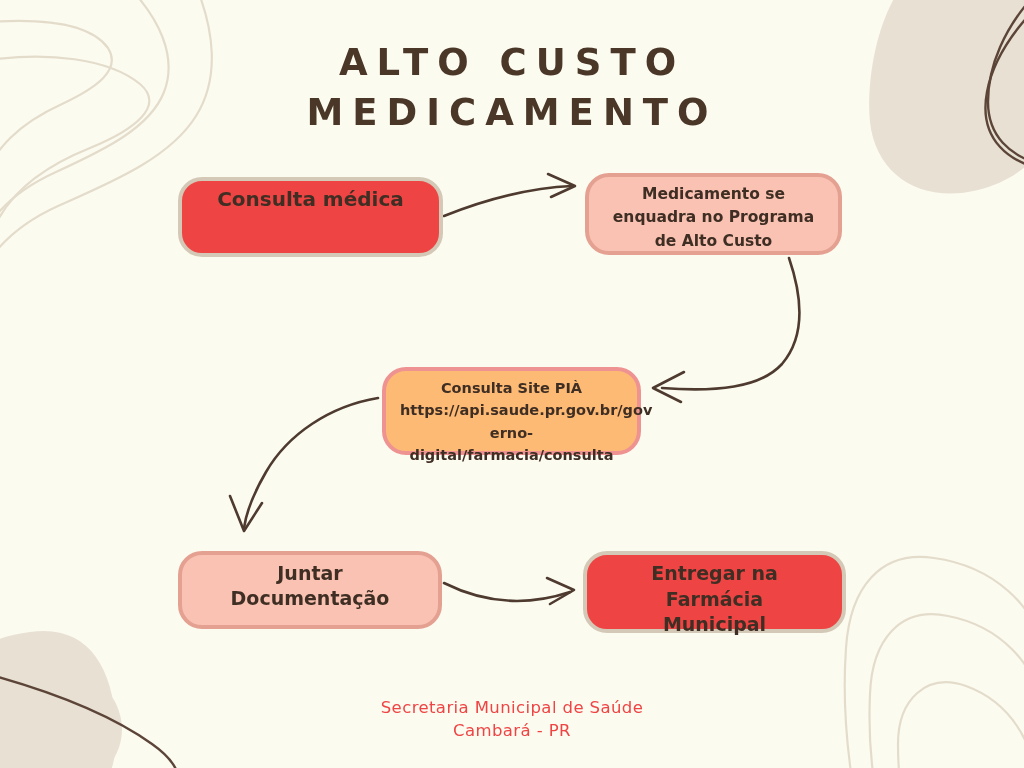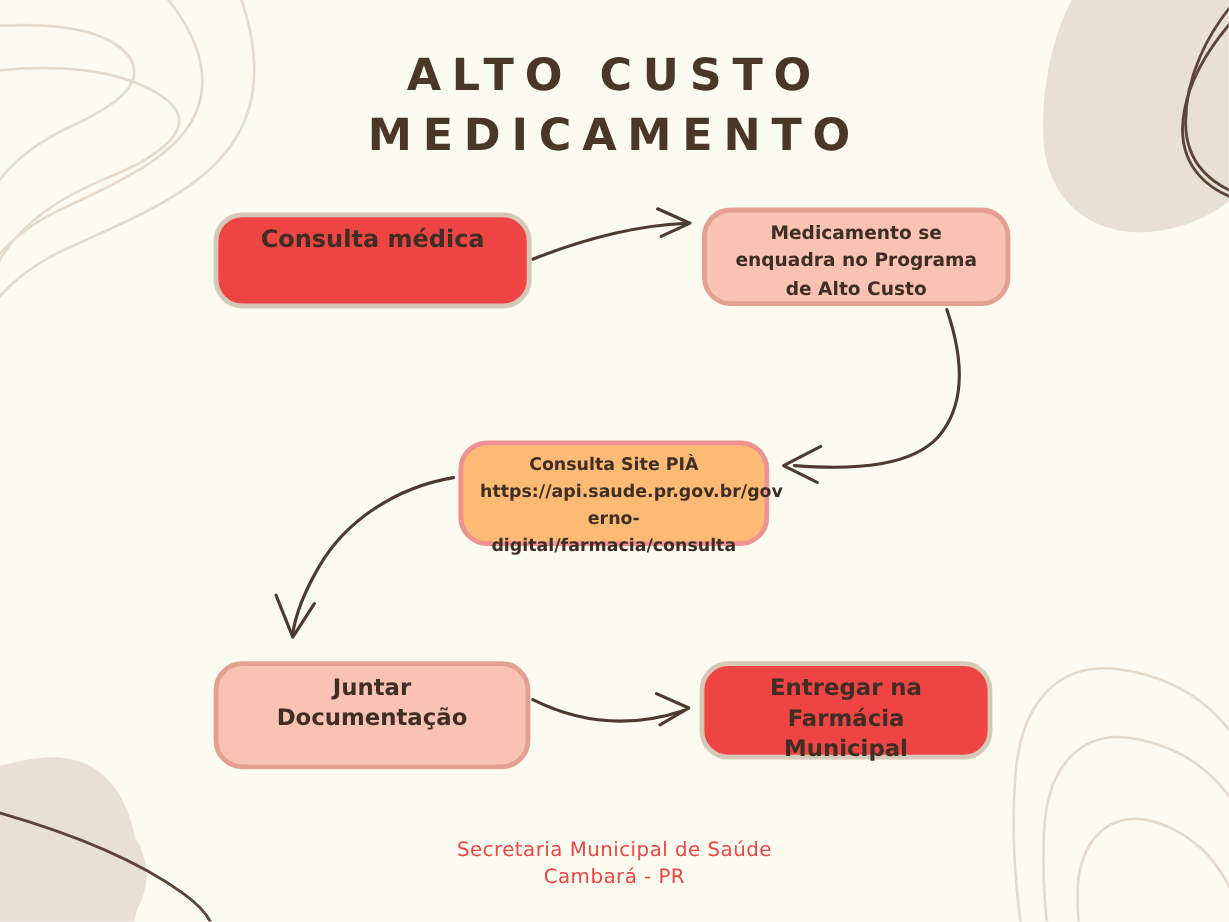--- a/index.html
+++ b/index.html
@@ -92,25 +92,25 @@
   }
   #box-enquadra {
     left: 585px; top: 173px; width: 257px; height: 82px;
     font-size: 15.5px; line-height: 1.5;
   }
   #box-site-pia {
     left: 382px; top: 367px; width: 259px; height: 88px;
     font-size: 14.5px; line-height: 1.55;
   }
   #box-juntar-doc {
-    left: 178px; top: 551px; width: 264px; height: 90px;
+    left: 178px; top: 551px; width: 264px; height: 78px;
     font-size: 19px; line-height: 1.3;
   }
   #box-entregar {
-    left: 583px; top: 551px; width: 244px; height: 82px;
+    left: 583px; top: 551px; width: 263px; height: 82px;
     font-size: 19px; line-height: 1.35;
   }
 
   
   .arrow-layer {
     position: absolute;
     inset: 0;
     width: 1024px;
     height: 768px;
     z-index: 2;

